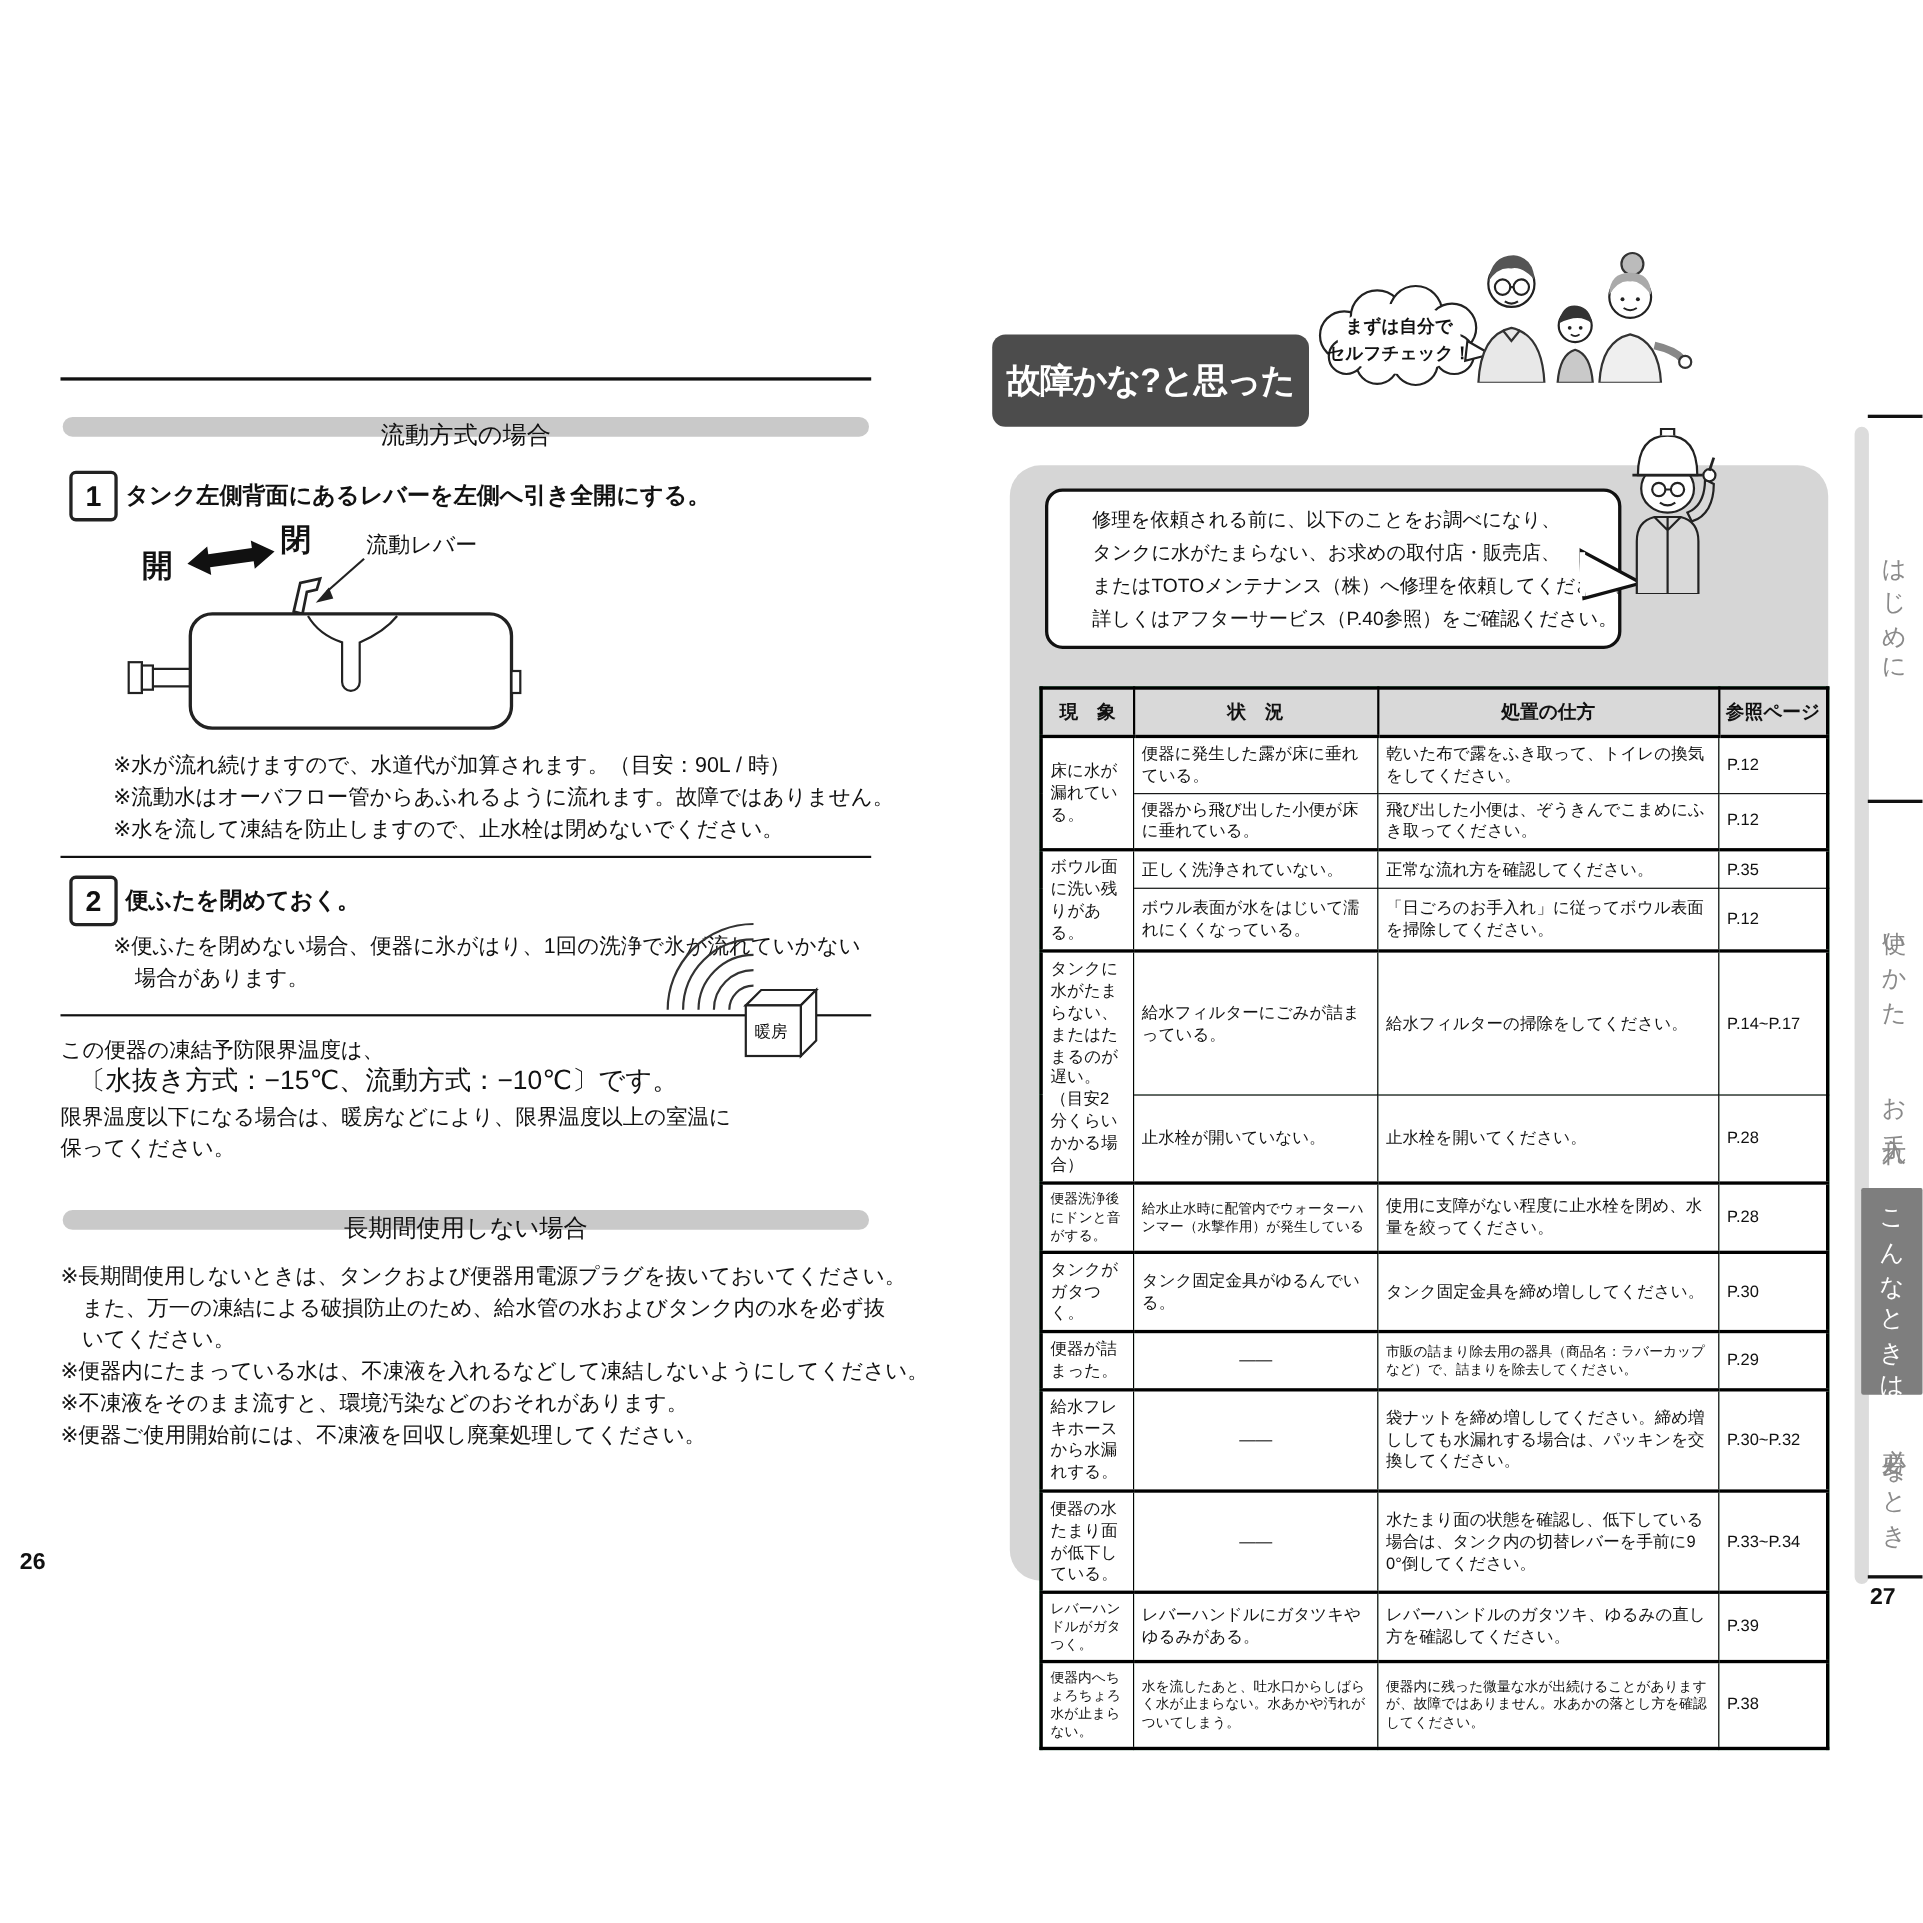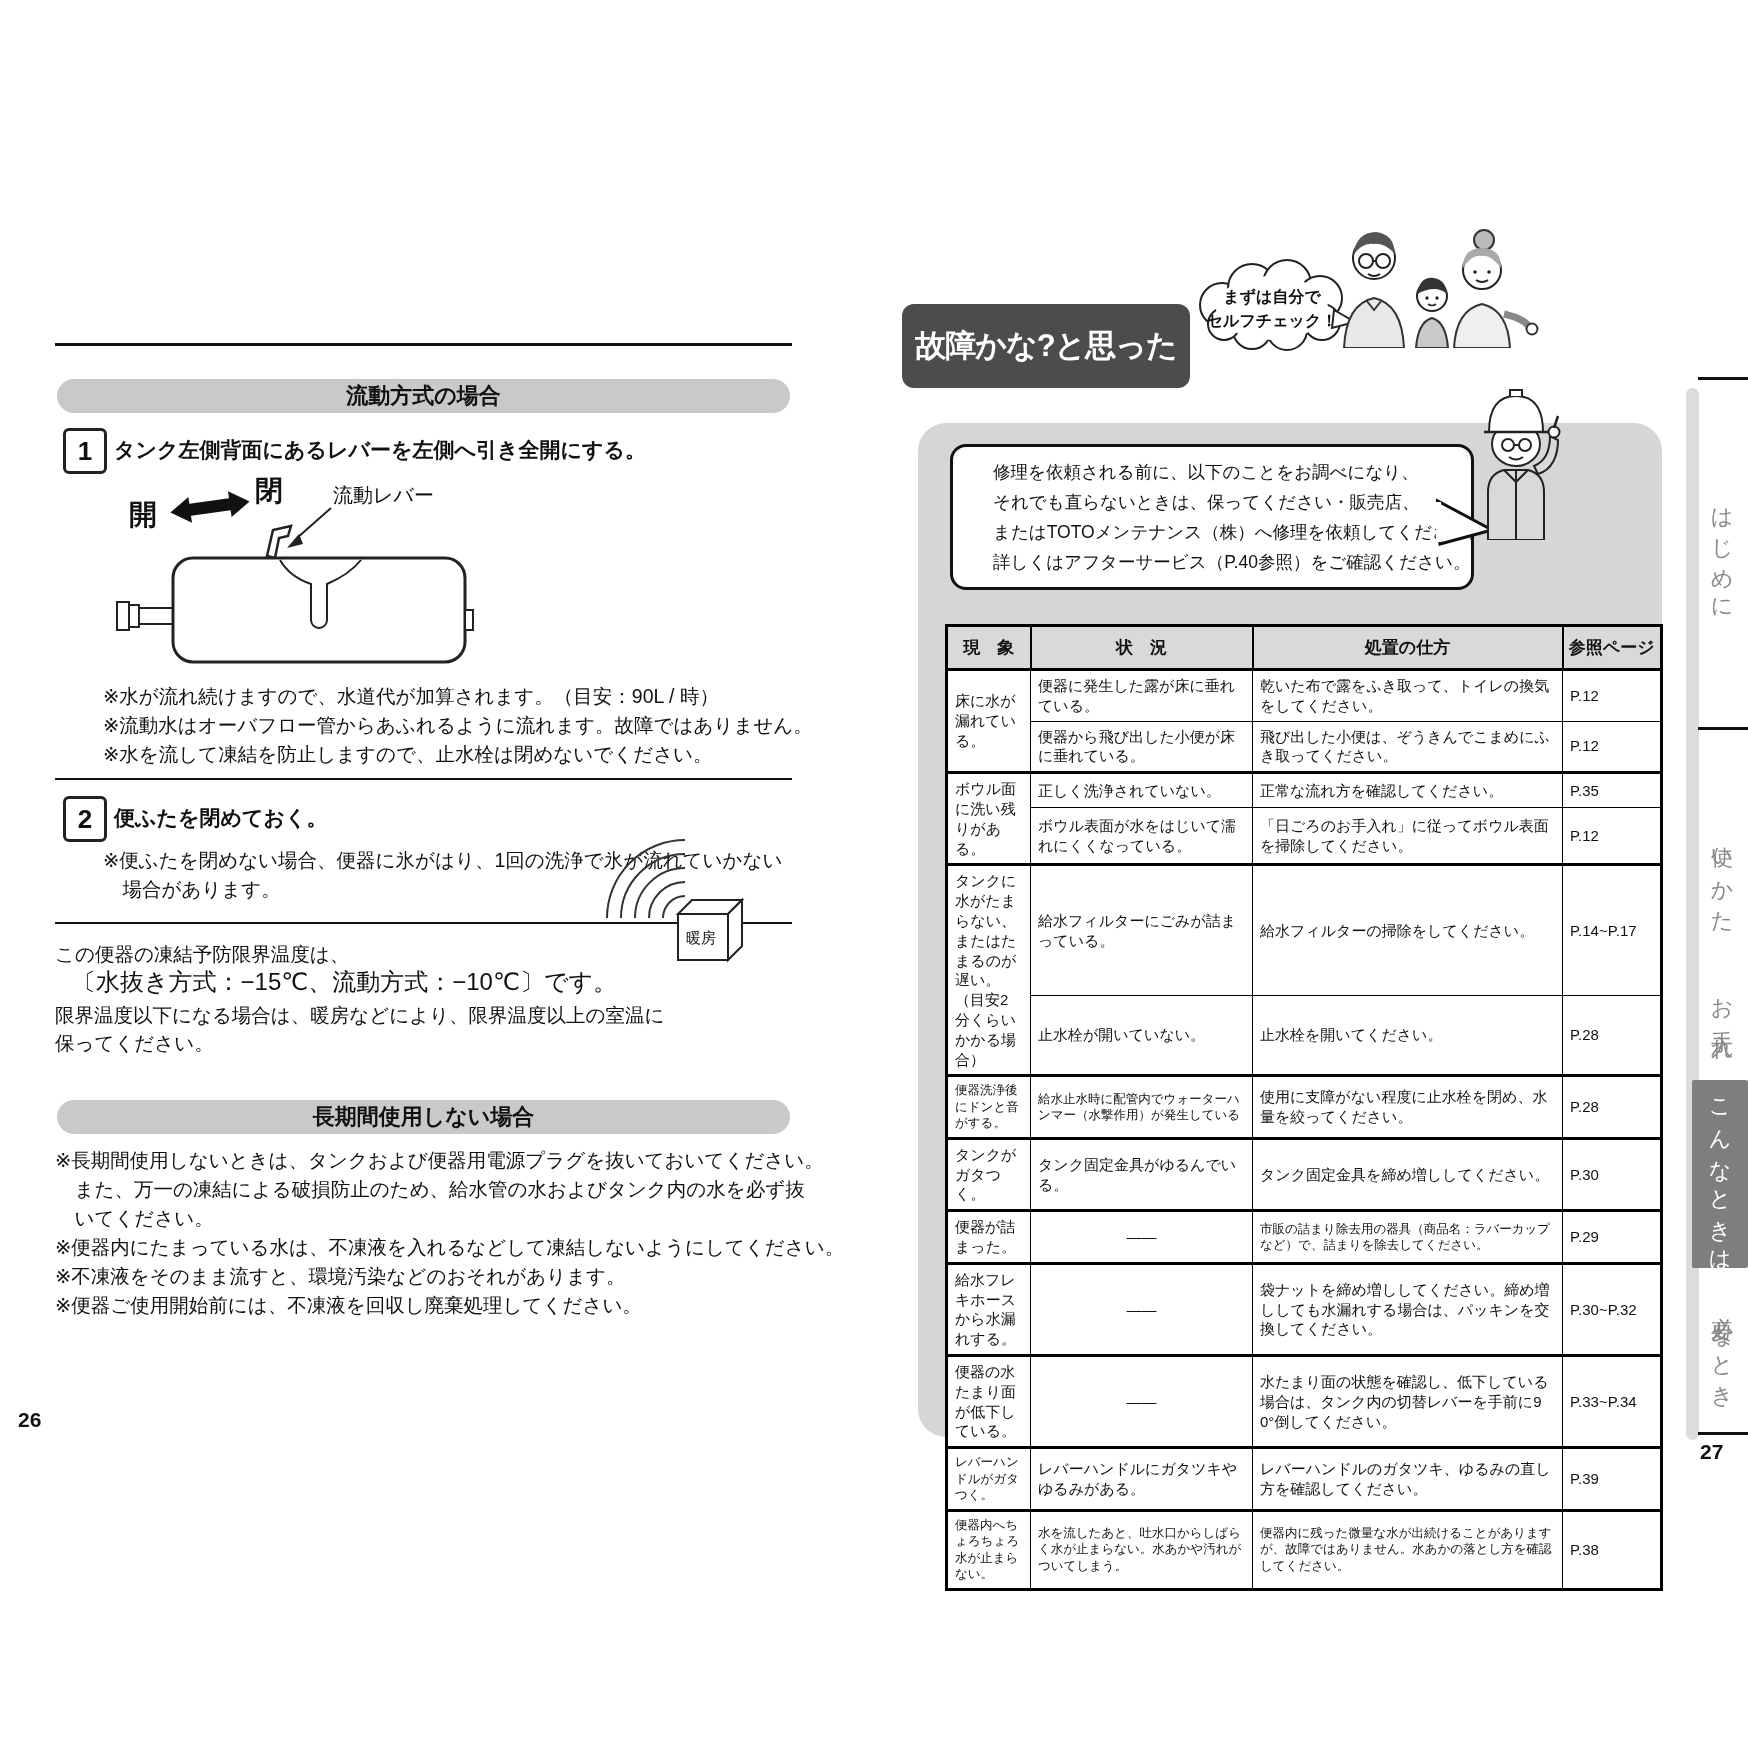--- a/index.html
+++ b/index.html
@@ -1,21 +1,21 @@
 <!DOCTYPE html>
 <html><head>
 <meta charset="utf-8">
 <style>
   html,body{margin:0;padding:0;background:#fff;}
   .page{position:relative;width:1748px;height:1748px;background:#fff;overflow:hidden;
         font-family:"Liberation Sans","DejaVu Sans",sans-serif;color:#111;}
   .abs{position:absolute;}
   .rule{background:#111;}
-  .pill{background:#c9c9c9;border-radius:17px;text-align:center;font-weight:bold;
-        font-size:22px;line-height:34px;height:34px;}
+  .pill{background:#c9c9c9;border-radius:17px;text-align:center;font-weight:normal;
+        font-size:22px;line-height:34px;height:18px;}
   .stepnum{width:38px;height:40px;border:3px solid #222;border-radius:6px;background:#fff;
            font-size:26px;font-weight:bold;text-align:center;line-height:40px;}
   .steptext{font-size:21px;font-weight:bold;}
   .notes div{font-size:19.5px;line-height:29px;white-space:pre;}
   .freeze1{font-size:19.5px;}
   .freeze2{font-size:24px;}
   .pagenum{font-size:21px;font-weight:bold;}
   .titlebox{background:#4c4c4c;color:#fff;border-radius:12px;text-align:center;
             font-size:31px;font-weight:bold;letter-spacing:-1px;line-height:84px;height:84px;}
   .panel{background:#d6d6d6;border-radius:28px;}
@@ -155,21 +155,21 @@
       <circle cx="157" cy="54" r="1.8" fill="#222"></circle>
     <path d="M144,62 Q150,66 156,62" fill="none" stroke="#222" stroke-width="1.8"></path>
     <path d="M172,96 Q190,100 197,108" fill="none" stroke="#888" stroke-width="7"></path>
     <circle cx="200" cy="111" r="5.5" fill="#fff" stroke="#333" stroke-width="2"></circle>
   </svg>
 
   <div class="abs panel" style="left:918px;top:423px;width:744px;height:1014px;"></div>
 
   <div class="abs bubble" style="left:950px;top:444px;width:464px;padding-left:40px;">
       <div>修理を依頼される前に、以下のことをお調べになり、</div>
-      <div>それでも直らないときは、保ってください・販売店、</div>
+      <div>タンクに水がたまらない、お求めの取付店・販売店、</div>
       <div>またはTOTOメンテナンス（株）へ修理を依頼してください。</div>
       <div>詳しくはアフターサービス（P.40参照）をご確認ください。</div>
     </div>
   <svg class="abs" style="left:1436px;top:492px;" width="64" height="62" viewBox="0 0 64 62">
     <polygon points="0,8 56,38 4,52" fill="#fff" stroke="#111" stroke-width="3"></polygon>
     <rect x="0" y="10" width="5" height="40" fill="#fff"></rect>
   </svg>
 
   <svg class="abs" style="left:1468px;top:382px;" width="102" height="158" viewBox="0 0 102 158">
     <path d="M70,92 C84,88 90,74 90,58 L82,54 C82,70 76,80 66,84 Z" fill="#d9d9d9" stroke="#222" stroke-width="2"></path>

